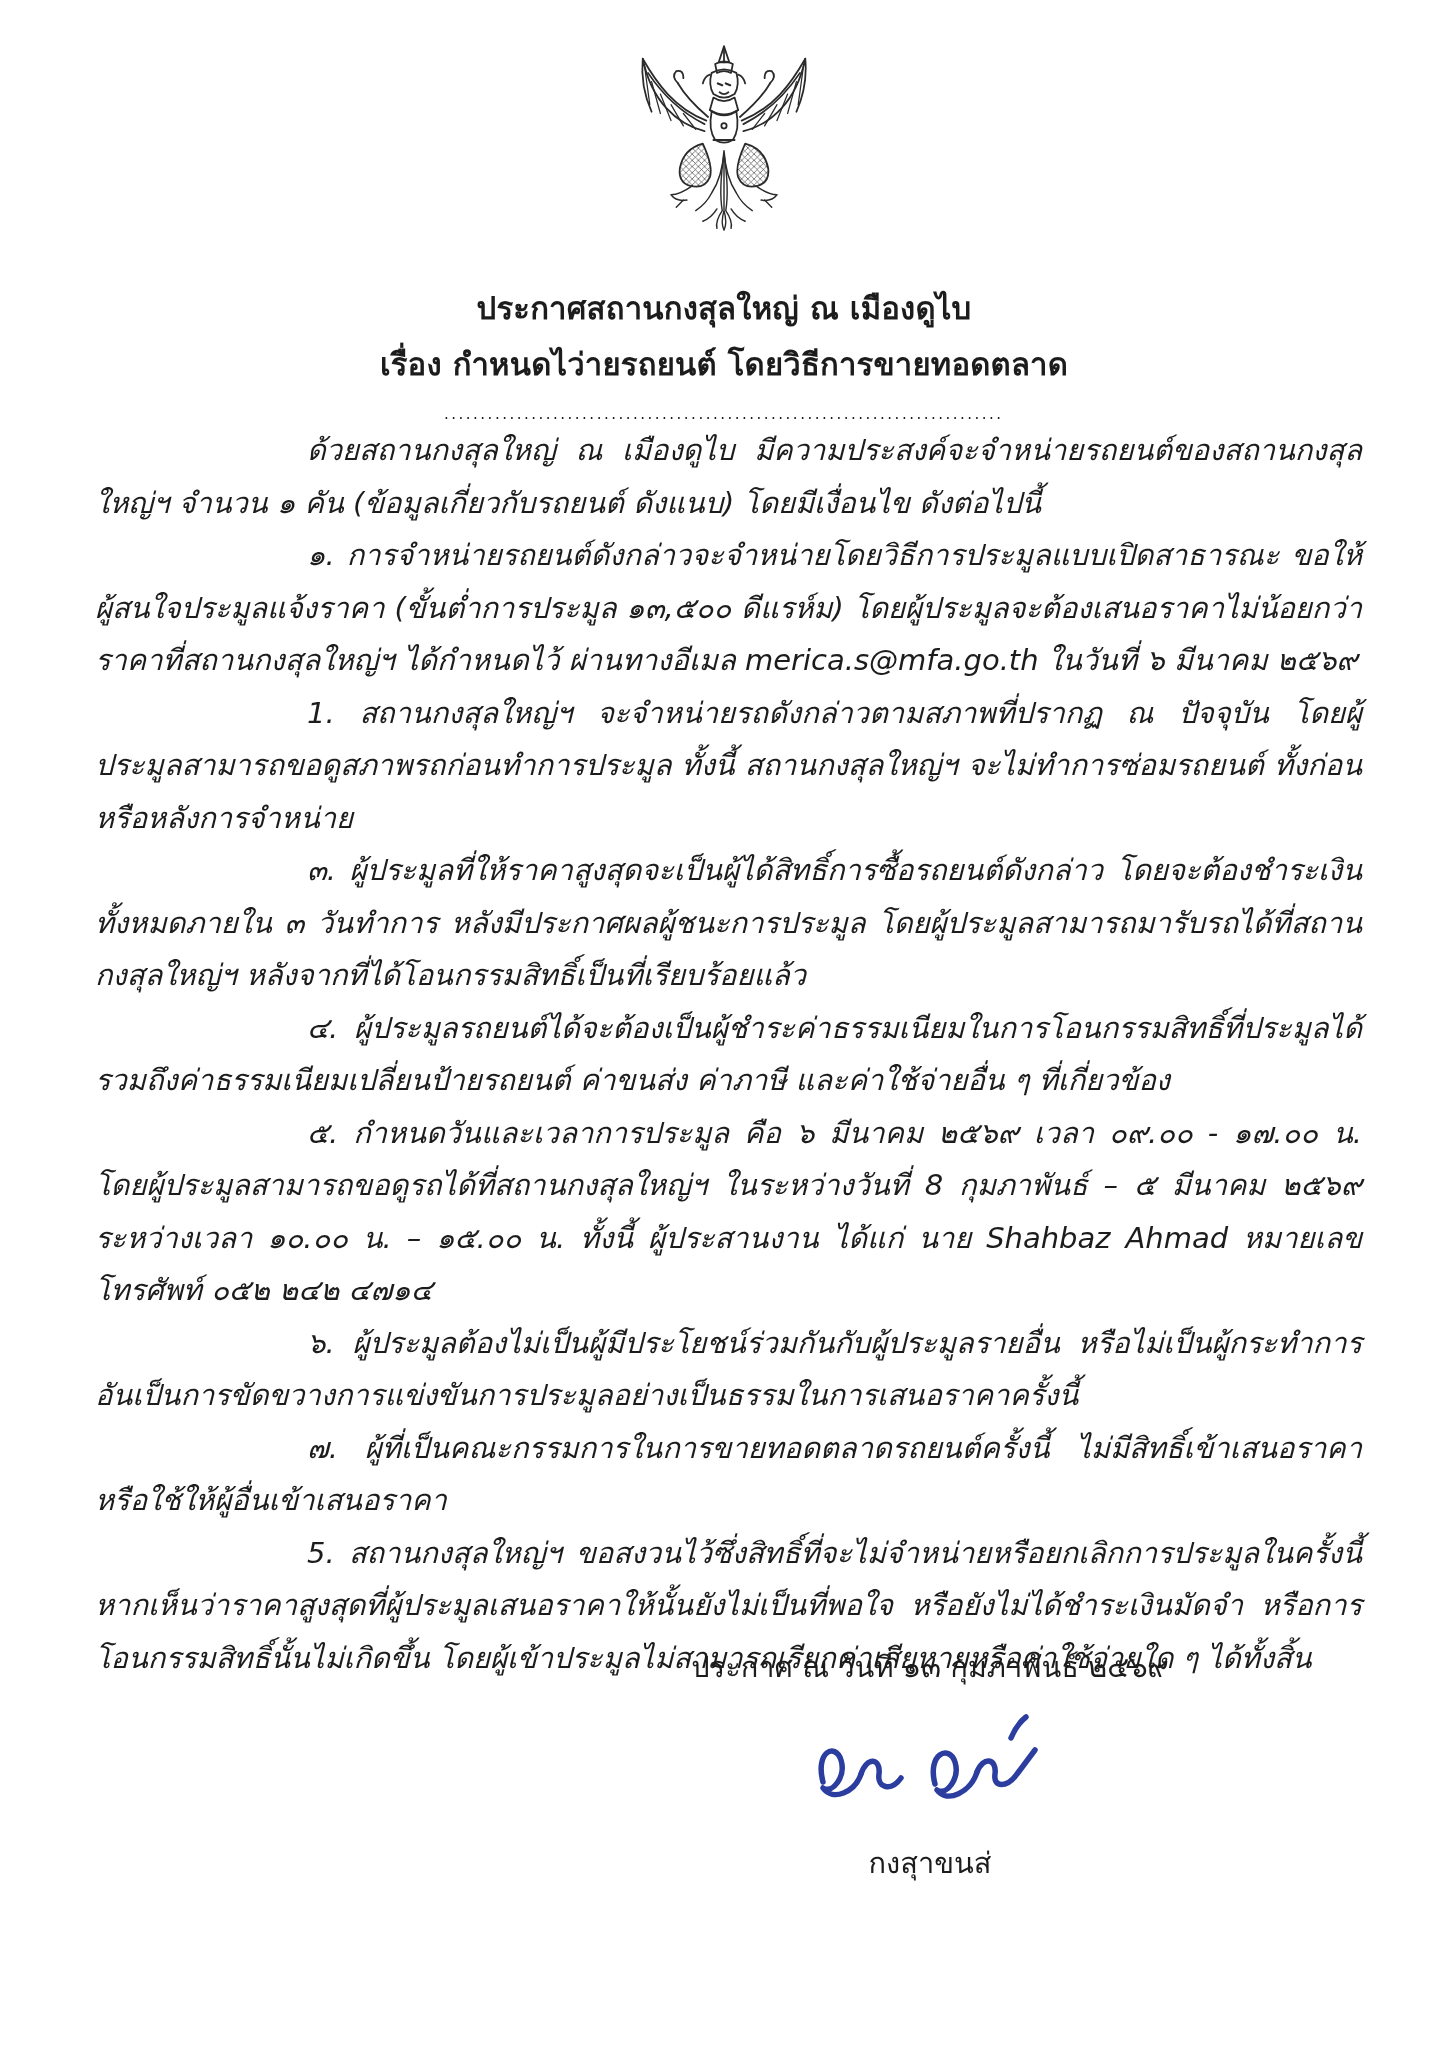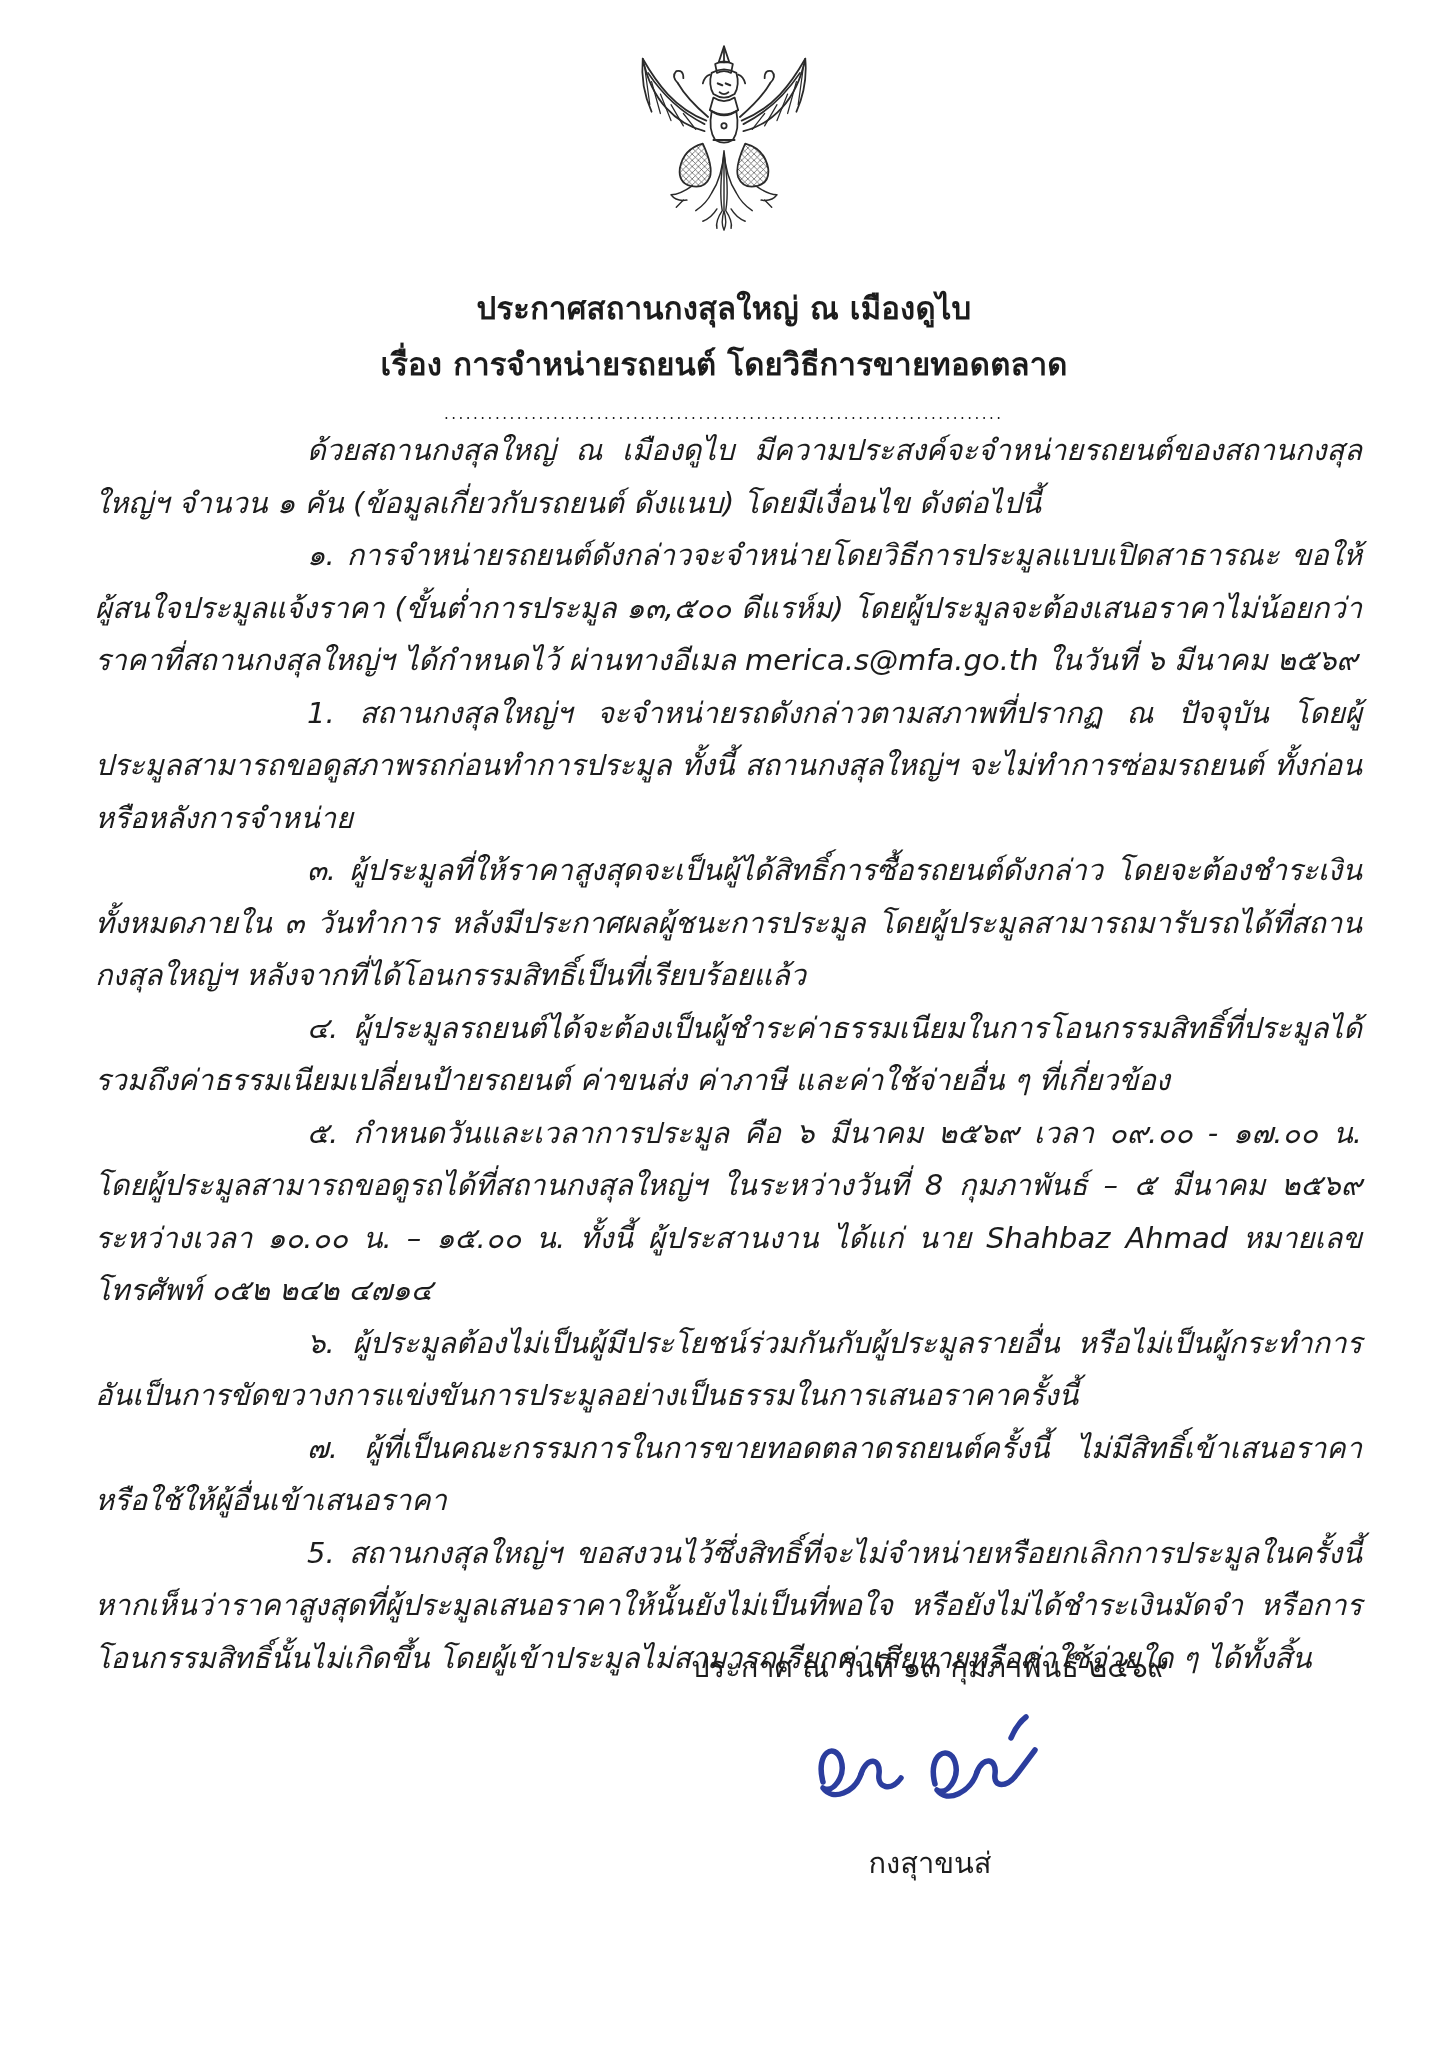--- a/index.html
+++ b/index.html
@@ -121,21 +121,21 @@
 
       <path d="M120 122 q-2 30 -14 48 q-6 12 -18 20 M120 122 q2 30 14 48 q6 12 18 20" stroke-width="1.6"></path>
       <path d="M120 126 q-6 40 -2 64 q-8 12 -6 20 M120 126 q6 40 2 64 q8 12 6 20" stroke-width="1.6"></path>
       <path d="M120 130 v60 q-4 14 0 22 q4 -8 0 -22" stroke-width="1.6"></path>
       <path d="M112 188 q-6 10 -16 14 M128 188 q6 10 16 14" stroke-width="1.6"></path>
     </g>
   </svg>
 
   <div class="title-block">
     <div class="title-line">ประกาศสถานกงสุลใหญ่ ณ เมืองดูไบ</div>
-    <div class="title-line">เรื่อง การจำหน่ายรถยนต์ โดยวิธีการขายทอดตลาด</div>
+    <div class="title-line">เรื่อง กำหนดไว่ายรถยนต์ โดยวิธีการขายทอดตลาด</div>
     <div class="dots">....................................................................................................</div>
   </div>
 
   <div class="doc-body">
     <p>ด้วยสถานกงสุลใหญ่ ณ เมืองดูไบ มีความประสงค์จะจำหน่ายรถยนต์ของสถานกงสุลใหญ่ฯ จำนวน ๑ คัน (ข้อมูลเกี่ยวกับรถยนต์ ดังแนบ) โดยมีเงื่อนไข ดังต่อไปนี้</p>
     <p>๑. การจำหน่ายรถยนต์ดังกล่าวจะจำหน่ายโดยวิธีการประมูลแบบเปิดสาธารณะ ขอให้ผู้สนใจประมูลแจ้งราคา (ขั้นต่ำการประมูล ๑๓,๕๐๐ ดีแรห์ม) โดยผู้ประมูลจะต้องเสนอราคาไม่น้อยกว่าราคาที่สถานกงสุลใหญ่ฯ ได้กำหนดไว้ ผ่านทางอีเมล merica.s@mfa.go.th ในวันที่ ๖ มีนาคม ๒๕๖๙</p>
     <p>1. สถานกงสุลใหญ่ฯ จะจำหน่ายรถดังกล่าวตามสภาพที่ปรากฏ ณ ปัจจุบัน โดยผู้ประมูลสามารถขอดูสภาพรถก่อนทำการประมูล ทั้งนี้ สถานกงสุลใหญ่ฯ จะไม่ทำการซ่อมรถยนต์ ทั้งก่อนหรือหลังการจำหน่าย</p>
     <p>๓. ผู้ประมูลที่ให้ราคาสูงสุดจะเป็นผู้ได้สิทธิ์การซื้อรถยนต์ดังกล่าว โดยจะต้องชำระเงินทั้งหมดภายใน ๓ วันทำการ หลังมีประกาศผลผู้ชนะการประมูล โดยผู้ประมูลสามารถมารับรถได้ที่สถานกงสุลใหญ่ฯ หลังจากที่ได้โอนกรรมสิทธิ์เป็นที่เรียบร้อยแล้ว</p>
     <p>๔. ผู้ประมูลรถยนต์ได้จะต้องเป็นผู้ชำระค่าธรรมเนียมในการโอนกรรมสิทธิ์ที่ประมูลได้ รวมถึงค่าธรรมเนียมเปลี่ยนป้ายรถยนต์ ค่าขนส่ง ค่าภาษี และค่าใช้จ่ายอื่น ๆ ที่เกี่ยวข้อง</p>
     <p>๕. กำหนดวันและเวลาการประมูล คือ ๖ มีนาคม ๒๕๖๙ เวลา ๐๙.๐๐ - ๑๗.๐๐ น. โดยผู้ประมูลสามารถขอดูรถได้ที่สถานกงสุลใหญ่ฯ ในระหว่างวันที่ 8 กุมภาพันธ์ – ๕ มีนาคม ๒๕๖๙ ระหว่างเวลา ๑๐.๐๐ น. – ๑๕.๐๐ น. ทั้งนี้ ผู้ประสานงาน ได้แก่ นาย Shahbaz Ahmad หมายเลขโทรศัพท์ ๐๕๒ ๒๔๒ ๔๗๑๔</p>

